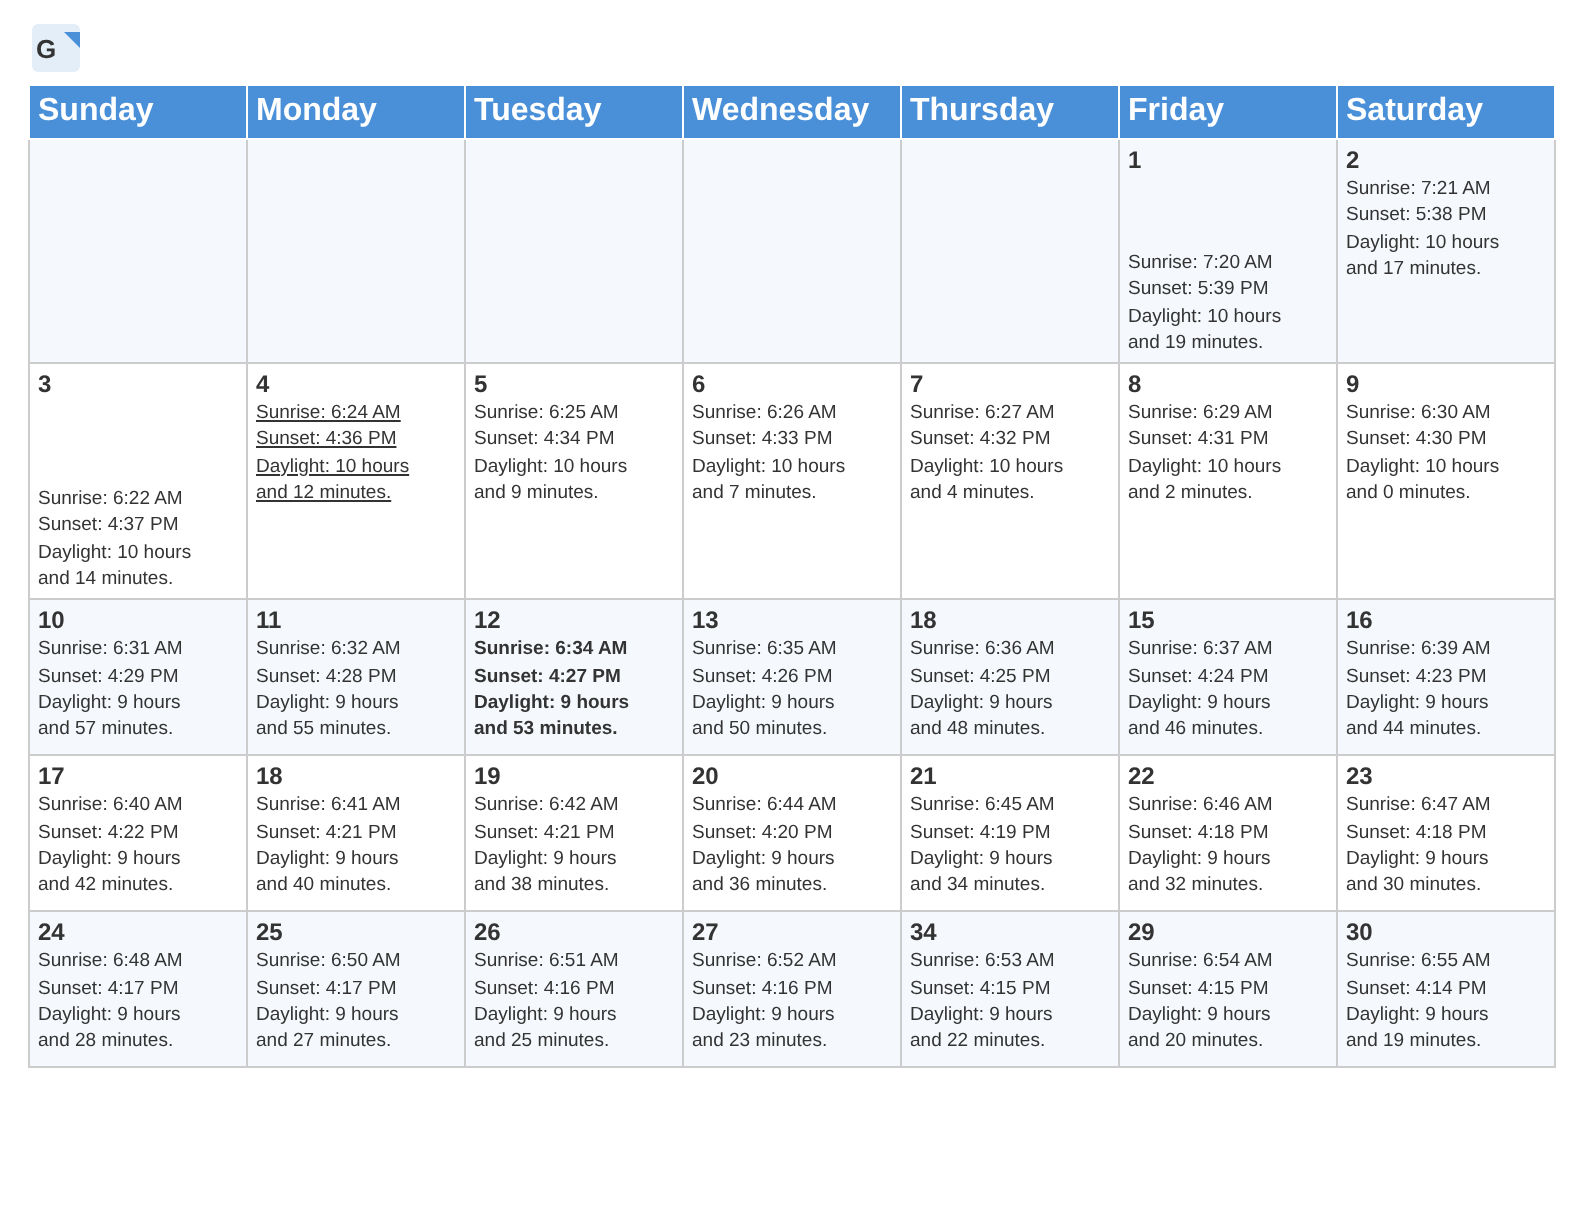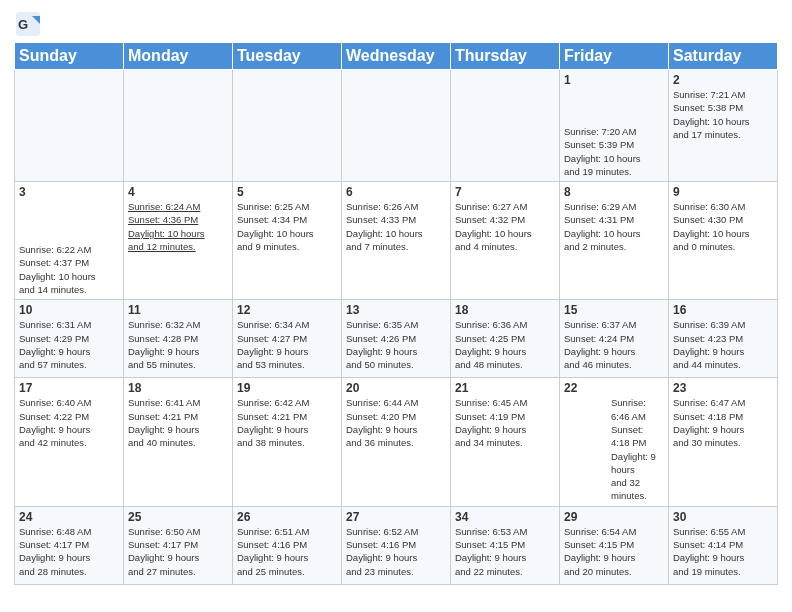--- a/index.html
+++ b/index.html
@@ -212,21 +212,21 @@
           </td>
           <td>
             <span class="day-num">11</span>
             <div class="day-info" style="white-space: pre-line;">Sunrise: 6:32 AM
 Sunset: 4:28 PM
 Daylight: 9 hours
 and 55 minutes.</div>
           </td>
           <td>
             <span class="day-num">12</span>
-            <div class="day-info" style="white-space: pre-line;">Sunrise: 6:34 AM
+            <div class="day-info" style="white-space: pre-line; font-weight: bold;">Sunrise: 6:34 AM
 Sunset: 4:27 PM
 Daylight: 9 hours
 and 53 minutes.</div>
           </td>
           <td>
             <span class="day-num">13</span>
             <div class="day-info" style="white-space: pre-line;">Sunrise: 6:35 AM
 Sunset: 4:26 PM
 Daylight: 9 hours
 and 50 minutes.</div>
@@ -284,21 +284,21 @@
           </td>
           <td>
             <span class="day-num">21</span>
             <div class="day-info" style="white-space: pre-line;">Sunrise: 6:45 AM
 Sunset: 4:19 PM
 Daylight: 9 hours
 and 34 minutes.</div>
           </td>
           <td>
             <span class="day-num">22</span>
-            <div class="day-info" style="white-space: pre-line; margin-left: 47px;">Sunrise: 6:46 AM
+            <div class="day-info" style="white-space: pre-line;">Sunrise: 6:46 AM
 Sunset: 4:18 PM
 Daylight: 9 hours
 and 32 minutes.</div>
           </td>
           <td>
             <span class="day-num">23</span>
             <div class="day-info" style="white-space: pre-line;">Sunrise: 6:47 AM
 Sunset: 4:18 PM
 Daylight: 9 hours
 and 30 minutes.</div>

